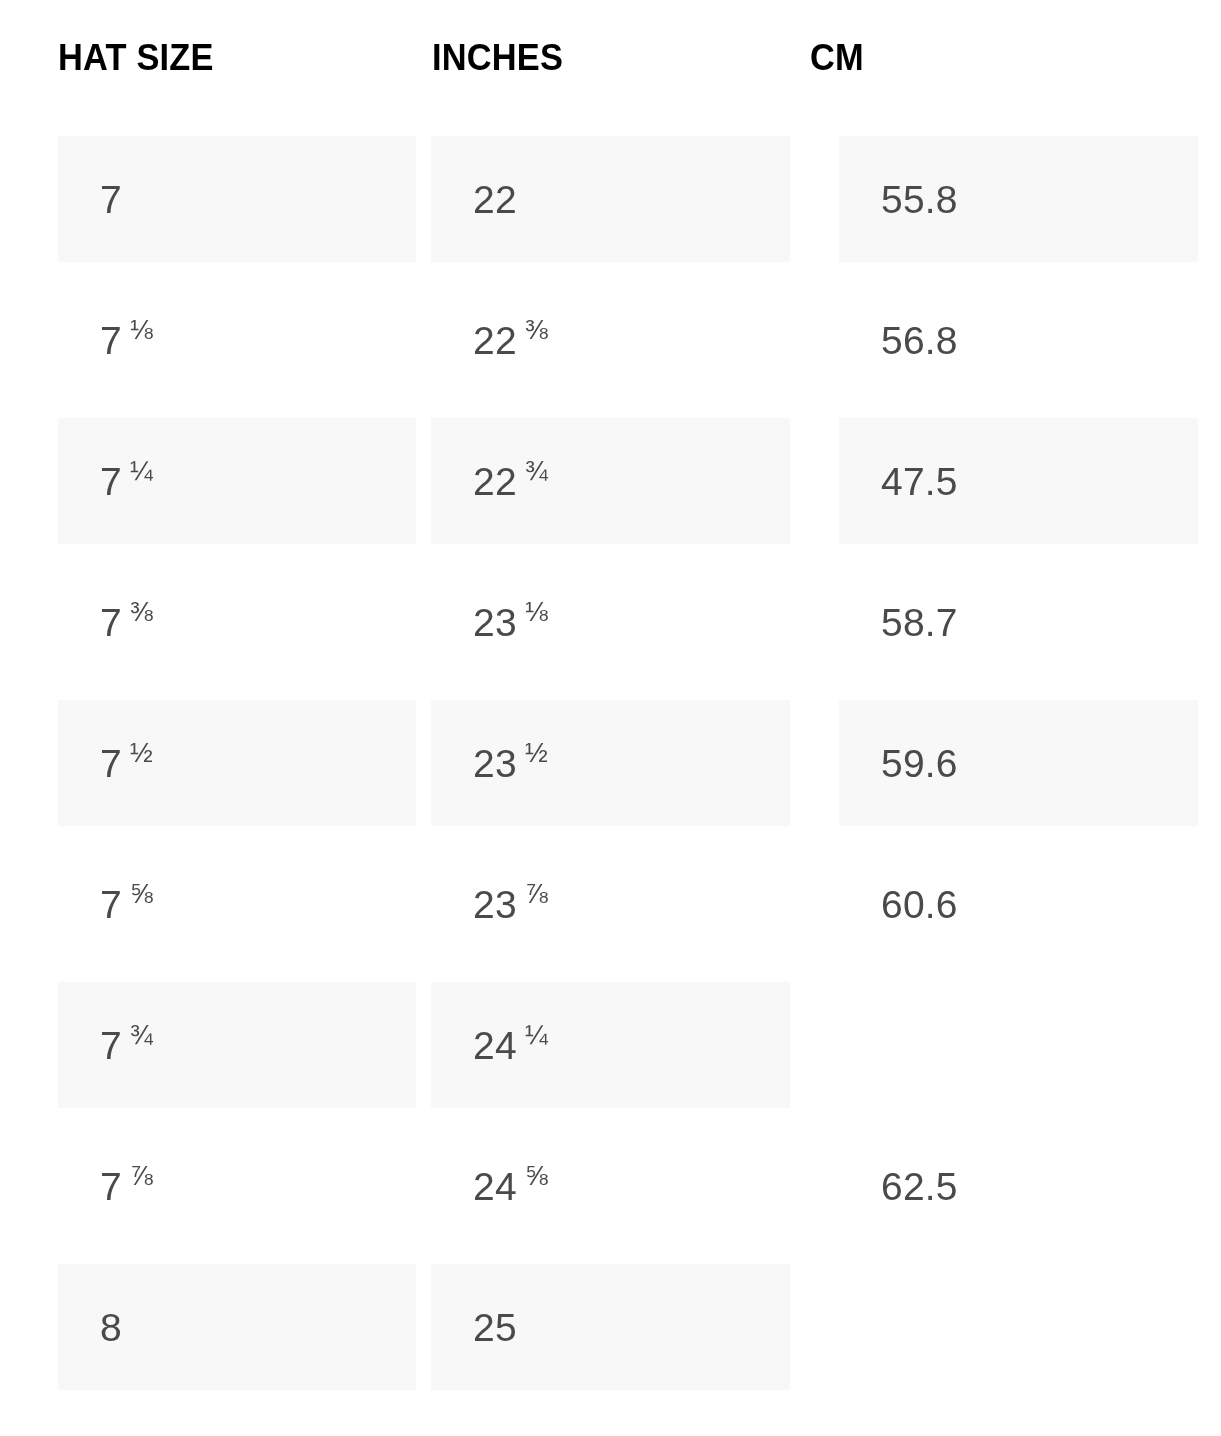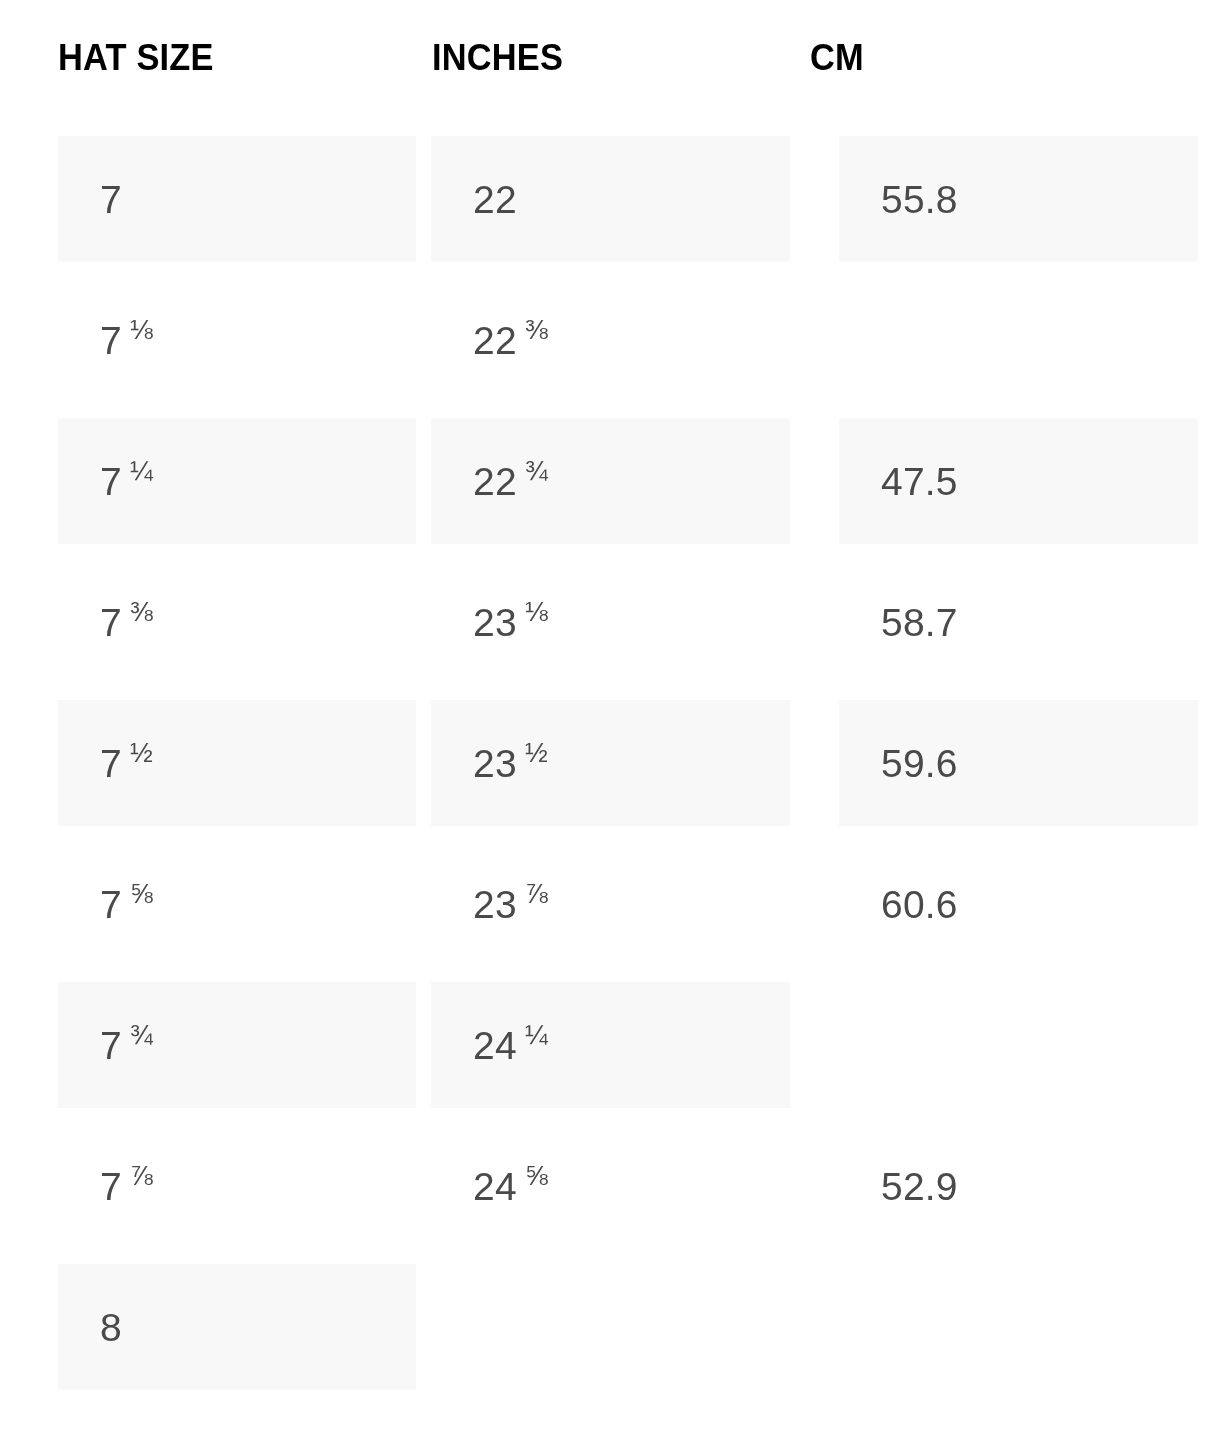--- a/index.html
+++ b/index.html
@@ -134,20 +134,25 @@
             <span class="whole">7</span>
             <span class="frac">⅛</span>
           </span>
         </div>
         <div class="cell c1">
           <span class="cell-value">
             <span class="whole">22</span>
             <span class="frac">⅜</span>
           </span>
         </div>
+        <div class="cell c2">
+          <span class="cell-value">
+            <span class="whole">56.8</span>
+          </span>
+        </div>
       </div>
       <div class="chart-row shaded">
         <div class="cell c0">
           <span class="cell-value">
             <span class="whole">7</span>
             <span class="frac">¼</span>
           </span>
         </div>
         <div class="cell c1">
           <span class="cell-value">
@@ -240,26 +245,31 @@
           </span>
         </div>
         <div class="cell c1">
           <span class="cell-value">
             <span class="whole">24</span>
             <span class="frac">⅝</span>
           </span>
         </div>
         <div class="cell c2">
           <span class="cell-value">
-            <span class="whole">52.9</span>
+            <span class="whole">62.5</span>
           </span>
         </div>
       </div>
       <div class="chart-row shaded">
         <div class="cell c0">
           <span class="cell-value">
             <span class="whole">8</span>
           </span>
         </div>
+        <div class="cell c1">
+          <span class="cell-value">
+            <span class="whole">25</span>
+          </span>
+        </div>
       </div>
     </div>
 
 </div>
 
 </body></html>

